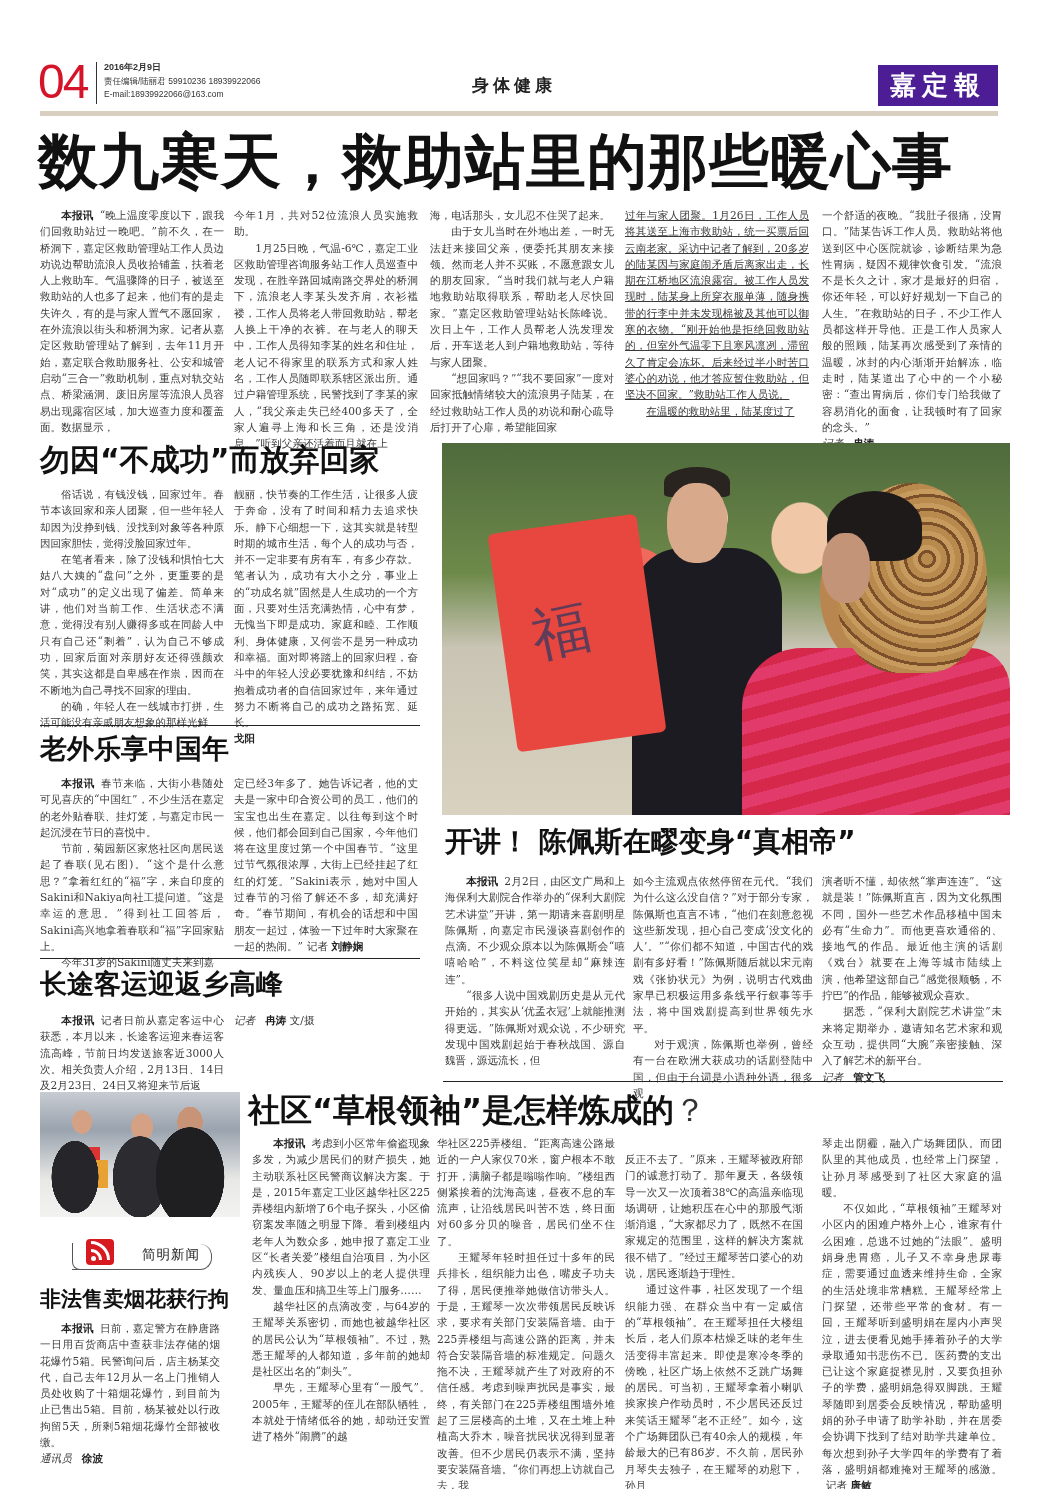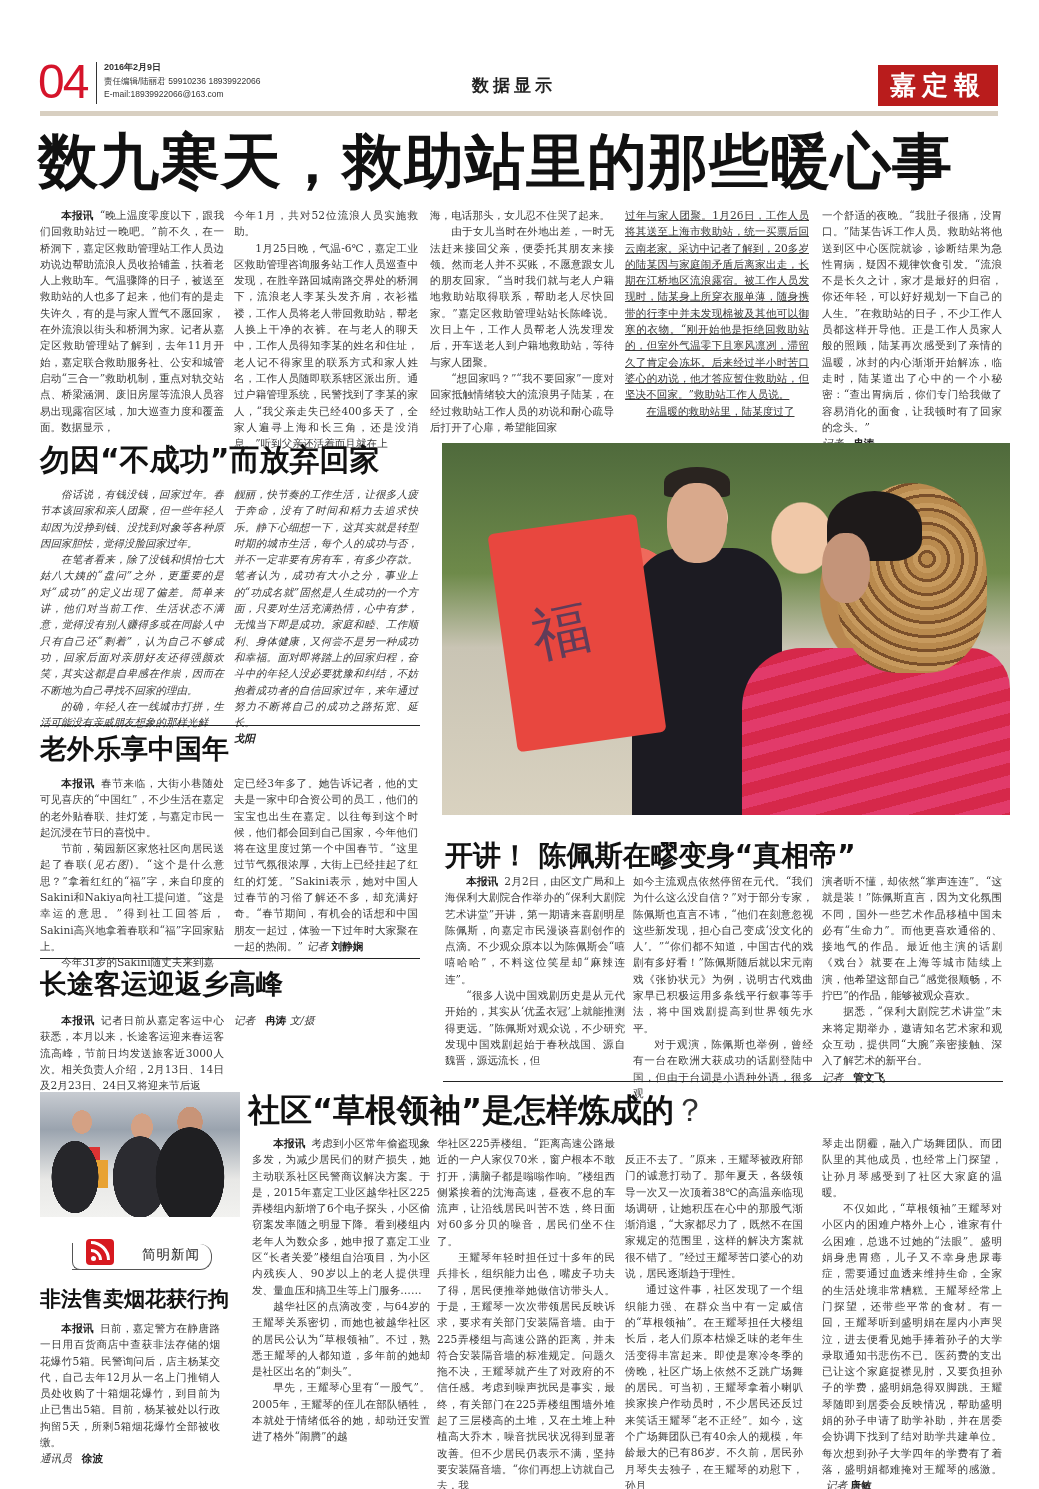--- a/index.html
+++ b/index.html
@@ -5,40 +5,40 @@
   * { box-sizing: border-box; margin: 0; padding: 0; }
   html, body { width: 1039px; height: 1489px; background: #ffffff; overflow: hidden; }
   body { position: relative; font-family: "DejaVu Serif", "Liberation Serif", serif; color: #2a2a2a; }
 
   .masthead { position: absolute; left: 0; top: 0; width: 1039px; height: 110px; }
   .page-num { position: absolute; left: 38px; top: 58px; font-family: "Liberation Sans", sans-serif; font-size: 48px; line-height: 48px; color: #d5142a; letter-spacing: -2px; }
   .mast-divider { position: absolute; left: 96px; top: 62px; width: 1px; height: 42px; background: #333; }
   .mast-info { position: absolute; left: 104px; top: 61px; font-family: "Liberation Sans", sans-serif; font-size: 8.5px; line-height: 13.5px; color: #333; }
   .mast-info .date { font-weight: bold; font-size: 9px; }
   .section-name { position: absolute; left: 472px; top: 74px; font-family: "DejaVu Sans", sans-serif; font-weight: bold; font-size: 17px; letter-spacing: 4px; color: #222; }
-  .paper-logo { position: absolute; left: 878px; top: 65px; width: 120px; height: 41px; background: #b91c1c; color: #fff; font-family: "DejaVu Serif", serif; font-weight: bold; font-size: 26px; line-height: 41px; text-align: center; letter-spacing: 6px; }
+  .paper-logo { position: absolute; left: 878px; top: 65px; width: 120px; height: 41px; background: #4c1d95; color: #fff; font-family: "DejaVu Serif", serif; font-weight: bold; font-size: 26px; line-height: 41px; text-align: center; letter-spacing: 6px; }
   .mast-rule { position: absolute; left: 40px; top: 111px; width: 958px; height: 5px; background: #d8cfc1; }
 
   .headline { position: absolute; font-family: "DejaVu Sans", sans-serif; font-weight: bold; color: #111; white-space: nowrap; }
   .hl-main { left: 38px; top: 122px; font-size: 60px; line-height: 78px; letter-spacing: 1px; }
   .hl-2 { left: 40px; top: 440px; font-size: 30px; line-height: 40px; }
   .hl-3 { left: 40px; top: 730px; font-size: 27px; line-height: 38px; }
   .hl-4 { left: 40px; top: 965px; font-size: 27px; line-height: 38px; }
-  .hl-5 { left: 445px; top: 822px; font-size: 28px; line-height: 40px; margin-top: 14px; }
+  .hl-5 { left: 445px; top: 822px; font-size: 28px; line-height: 40px; }
   .hl-6 { left: 248px; top: 1088px; font-size: 32px; line-height: 44px; }
   .hl-6 .q { font-weight: normal; color: #333; }
   .hl-7 { left: 40px; top: 1285px; font-size: 21px; line-height: 28px; }
 
   .col { position: absolute; font-size: 10.6px; line-height: 16.3px; text-align: justify; color: #3a3a3a; }
   .col p { text-indent: 2em; }
   .kicker { font-family: "DejaVu Sans", sans-serif; font-weight: bold; color: #222; margin-right: 6px; }
   .byline { display: block; text-align: left; }
   .byline .role { font-style: italic; margin-right: 10px; }
   .byline .name { font-family: "DejaVu Sans", sans-serif; font-weight: bold; color: #222; }
-  .kai { font-style: italic; }
+  .kai { }
 
   .rule-h { position: absolute; height: 1px; background: #222; }
 
   .photo { position: absolute; overflow: hidden; }
   .photo-main { left: 442px; top: 443px; width: 568px; height: 372px;
     background:
       radial-gradient(ellipse 95px 110px at 220px 205px, #e24b47 0 60%, transparent 61%),
       radial-gradient(ellipse 60px 70px at 190px 160px, #ef6a5c 0 80%, transparent 81%),
       radial-gradient(ellipse 120px 140px at 360px 95px, #f0c8a8 0 25%, transparent 26%),
       radial-gradient(ellipse 85px 85px at 260px 75px, #e5bfa0 0 30%, transparent 31%),
@@ -83,21 +83,21 @@
 <body>
 
 <div class="masthead">
   <div class="page-num">04</div>
   <div class="mast-divider"></div>
   <div class="mast-info">
     <div class="date">2016年2月9日</div>
     <div>责任编辑/陆丽君  59910236  18939922066</div>
     <div>E-mail:18939922066@163.com</div>
   </div>
-  <div class="section-name">数据显示</div>
+  <div class="section-name">身体健康</div>
   <div class="paper-logo">嘉定報</div>
   <div class="mast-rule"></div>
 </div>
 
 <h1 class="headline hl-main">数九寒天，救助站里的那些暖心事</h1>
 
 <div class="col" style="left:40px; top:207px; width:184px;">
   <p><span class="kicker">本报讯</span><span>“晚上温度零度以下，跟我们回救助站过一晚吧。”前不久，在一桥洞下，嘉定区救助管理站工作人员边劝说边帮助流浪人员收拾铺盖，扶着老人上救助车。气温骤降的日子，被送至救助站的人也多了起来，他们有的是走失许久，有的是与家人置气不愿回家，在外流浪以街头和桥洞为家。记者从嘉定区救助管理站了解到，去年11月开始，嘉定联合救助服务社、公安和城管启动“三合一”救助机制，重点对轨交站点、桥梁涵洞、废旧房屋等流浪人员容易出现露宿区域，加大巡查力度和覆盖面。数据显示，</span></p>
 </div>
 <div class="col" style="left:234px; top:207px; width:184px;">

